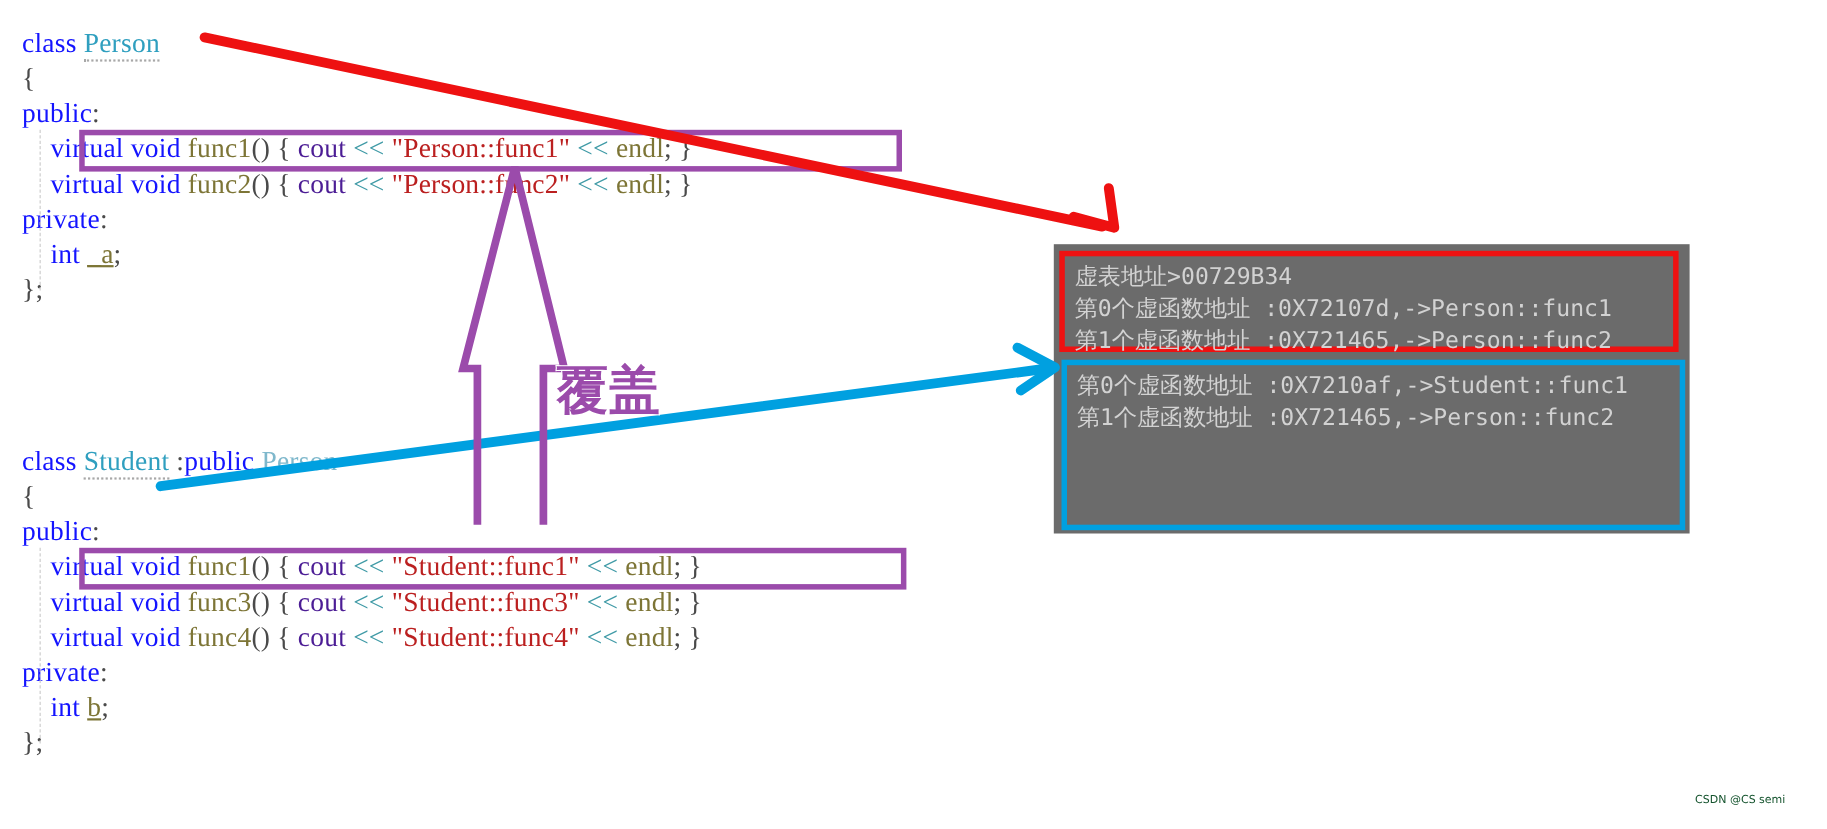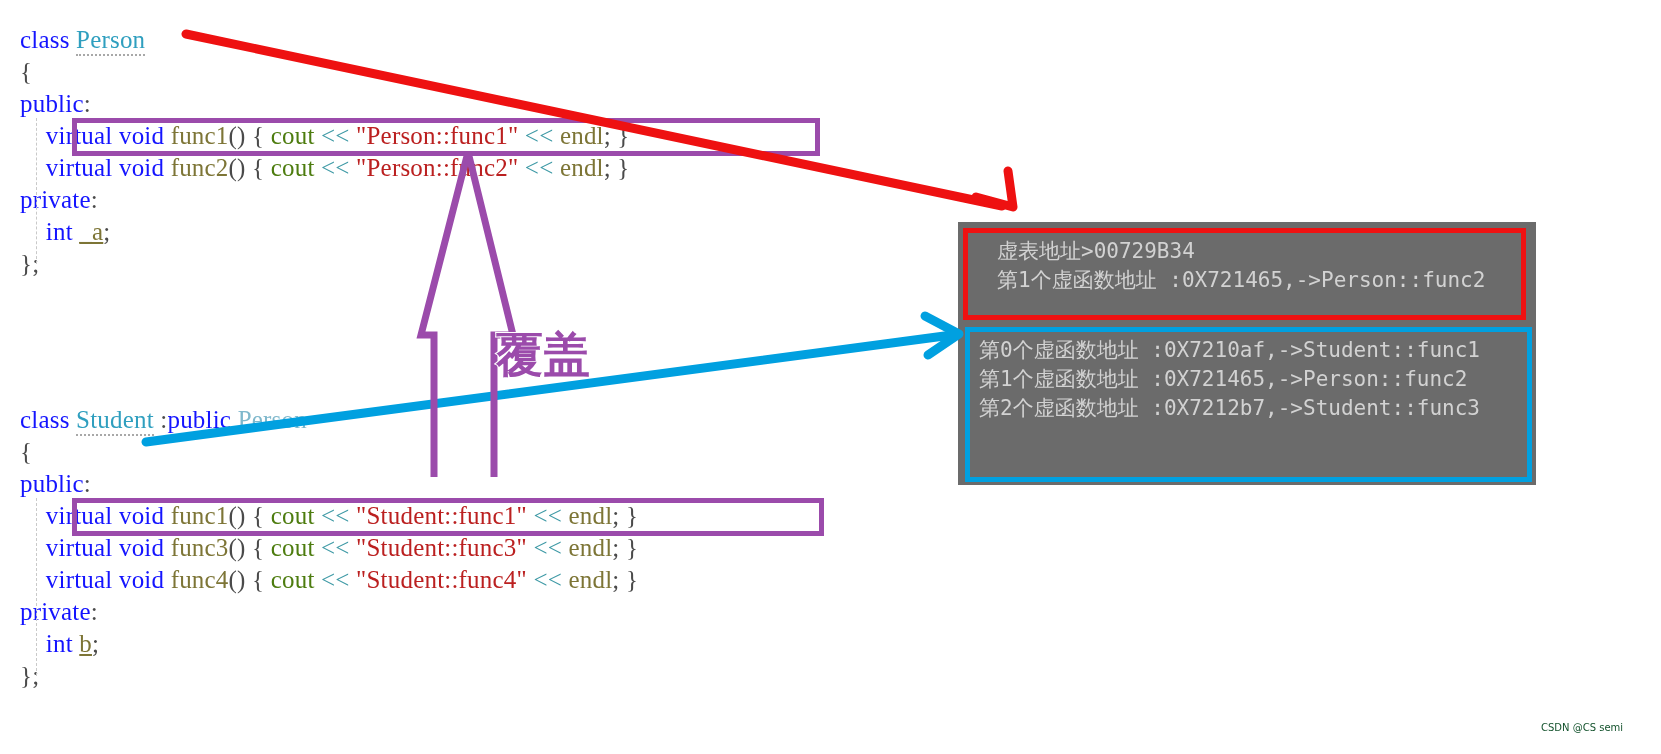--- a/index.html
+++ b/index.html
@@ -23,21 +23,21 @@
     font-size: 25px;
     line-height: 32px;
     white-space: pre;
     letter-spacing: 0.2px;
   }
   .code-line { height: 32px; white-space: pre; }
 
   .tok-kw      { color: #1414ff; }
   .tok-type    { color: #2f9fbf; }
   .tok-fn      { color: #7d7536; }
-  .tok-plain   { color: #4d7c0f; }
+  .tok-plain   { color: #4c1d95; }
   .tok-str     { color: #bb2020; }
   .tok-op      { color: #3f9aa6; }
   .tok-punc    { color: #4a4a4a; }
   .tok-var     { color: #7d7536; text-decoration: underline; }
   .tok-base    { color: #7fb8cc; }
 
   .dotted-und {
     border-bottom: 2px dotted #a8a8a8;
     padding-bottom: 1px;
   }
@@ -67,35 +67,36 @@
     font-family: "DejaVu Sans Mono", monospace;
     font-size: 21px;
     line-height: 29px;
     color: #d2d2d2;
     white-space: pre;
   }
   .cbox {
     position: absolute;
     box-sizing: border-box;
   }
-  .cbox-red  { border: 5px solid #ee1111; padding-left: 20px; }
+  .cbox-red  { border: 5px solid #ee1111; }
   .cbox-blue { border: 5px solid #00a0e0; }
   .cbox-inner {
     padding: 4px 0 4px 9px;
   }
 
   
   .anno-label {
     position: absolute;
     font-family: "DejaVu Sans", sans-serif;
     font-size: 47px;
     font-weight: bold;
     color: #9b4bab;
     -webkit-text-stroke: 2px #ffffff;
     paint-order: stroke fill;
+    margin-left: 10px;
   }
 
   
   .watermark {
     position: absolute;
     font-family: "DejaVu Sans", sans-serif;
     font-size: 10px;
     color: #14532d;
   }
 
@@ -119,25 +120,25 @@
   <div class="code-block" id="student-code" style="left:20px; top:404px;"><div class="code-line"><span class="tok-kw">class</span><span class="tok-plain"> </span><span class="tok-type dotted-und">Student</span><span class="tok-punc"> :</span><span class="tok-kw">public</span><span class="tok-plain"> </span><span class="tok-base">Person</span></div><div class="code-line"><span class="tok-punc">{</span></div><div class="code-line"><span class="tok-kw">public</span><span class="tok-punc">:</span></div><div class="code-line"><span>    </span><span class="tok-kw">virtual</span><span class="tok-plain"> </span><span class="tok-kw">void</span><span class="tok-plain"> </span><span class="tok-fn">func1</span><span class="tok-punc">()</span><span class="tok-punc"> { </span><span class="tok-plain">cout</span><span class="tok-plain"> </span><span class="tok-op">&lt;&lt;</span><span class="tok-plain"> </span><span class="tok-str">"Student::func1"</span><span class="tok-plain"> </span><span class="tok-op">&lt;&lt;</span><span class="tok-plain"> </span><span class="tok-fn">endl</span><span class="tok-punc">; }</span></div><div class="code-line"><span>    </span><span class="tok-kw">virtual</span><span class="tok-plain"> </span><span class="tok-kw">void</span><span class="tok-plain"> </span><span class="tok-fn">func3</span><span class="tok-punc">()</span><span class="tok-punc"> { </span><span class="tok-plain">cout</span><span class="tok-plain"> </span><span class="tok-op">&lt;&lt;</span><span class="tok-plain"> </span><span class="tok-str">"Student::func3"</span><span class="tok-plain"> </span><span class="tok-op">&lt;&lt;</span><span class="tok-plain"> </span><span class="tok-fn">endl</span><span class="tok-punc">; }</span></div><div class="code-line"><span>    </span><span class="tok-kw">virtual</span><span class="tok-plain"> </span><span class="tok-kw">void</span><span class="tok-plain"> </span><span class="tok-fn">func4</span><span class="tok-punc">()</span><span class="tok-punc"> { </span><span class="tok-plain">cout</span><span class="tok-plain"> </span><span class="tok-op">&lt;&lt;</span><span class="tok-plain"> </span><span class="tok-str">"Student::func4"</span><span class="tok-plain"> </span><span class="tok-op">&lt;&lt;</span><span class="tok-plain"> </span><span class="tok-fn">endl</span><span class="tok-punc">; }</span></div><div class="code-line"><span class="tok-kw">private</span><span class="tok-punc">:</span></div><div class="code-line"><span>    </span><span class="tok-kw">int</span><span class="tok-plain"> </span><span class="tok-var">b</span><span class="tok-punc">;</span></div><div class="code-line"><span class="tok-punc">};</span></div></div>
 
   <div class="indent-guide" style="left:36px; top:498px; height:178px;"></div>
 
   <div class="hl-box" style="left:72px; top:118px; width:748px; height:38px;"></div>
   <div class="hl-box" style="left:72px; top:498px; width:752px; height:38px;"></div>
 
   <div class="console-panel" style="left:958px; top:222px; width:578px; height:263px;"></div>
 
   <div class="cbox cbox-red" style="left:963px; top:228px; width:563px; height:92px;">
-    <div class="cbox-inner console-text" id="person-vtable-text"><div>虚表地址&gt;00729B34</div><div>第1个虚函数地址 :0X721465,-&gt;Person::func2</div></div>
+    <div class="cbox-inner console-text" id="person-vtable-text"><div>虚表地址&gt;00729B34</div><div>第0个虚函数地址 :0X72107d,-&gt;Person::func1</div><div>第1个虚函数地址 :0X721465,-&gt;Person::func2</div></div>
   </div>
 
   <div class="cbox cbox-blue" style="left:965px; top:327px; width:567px; height:155px;">
-    <div class="cbox-inner console-text" id="student-vtable-text"><div>第0个虚函数地址 :0X7210af,-&gt;Student::func1</div><div>第1个虚函数地址 :0X721465,-&gt;Person::func2</div><div>第2个虚函数地址 :0X7212b7,-&gt;Student::func3</div></div>
+    <div class="cbox-inner console-text" id="student-vtable-text"><div>第0个虚函数地址 :0X7210af,-&gt;Student::func1</div><div>第1个虚函数地址 :0X721465,-&gt;Person::func2</div></div>
   </div>
 
   <svg class="overlay" viewBox="0 0 1661 754">
 
     <g>
       <path d="M 186 34 L 1002 206" stroke="#ee1111" stroke-width="9" fill="none" stroke-linecap="round"></path>
       <path d="M 1008 171 L 1013 207 L 976 197" stroke="#ee1111" stroke-width="9" fill="none" stroke-linecap="round" stroke-linejoin="round"></path>
     </g>
 
     <g>

